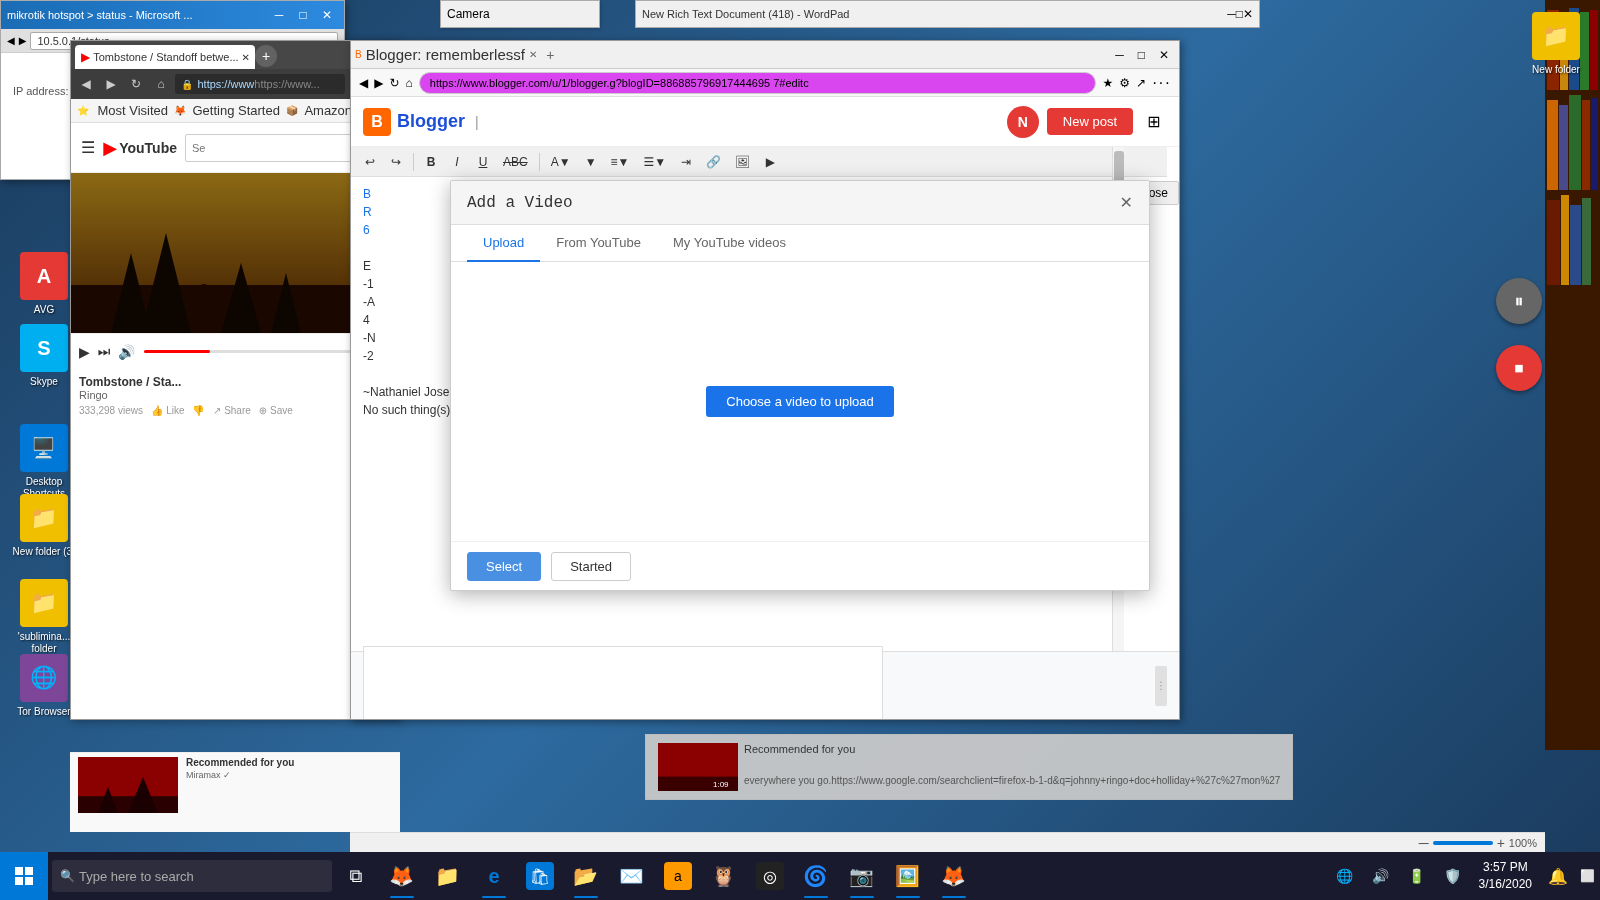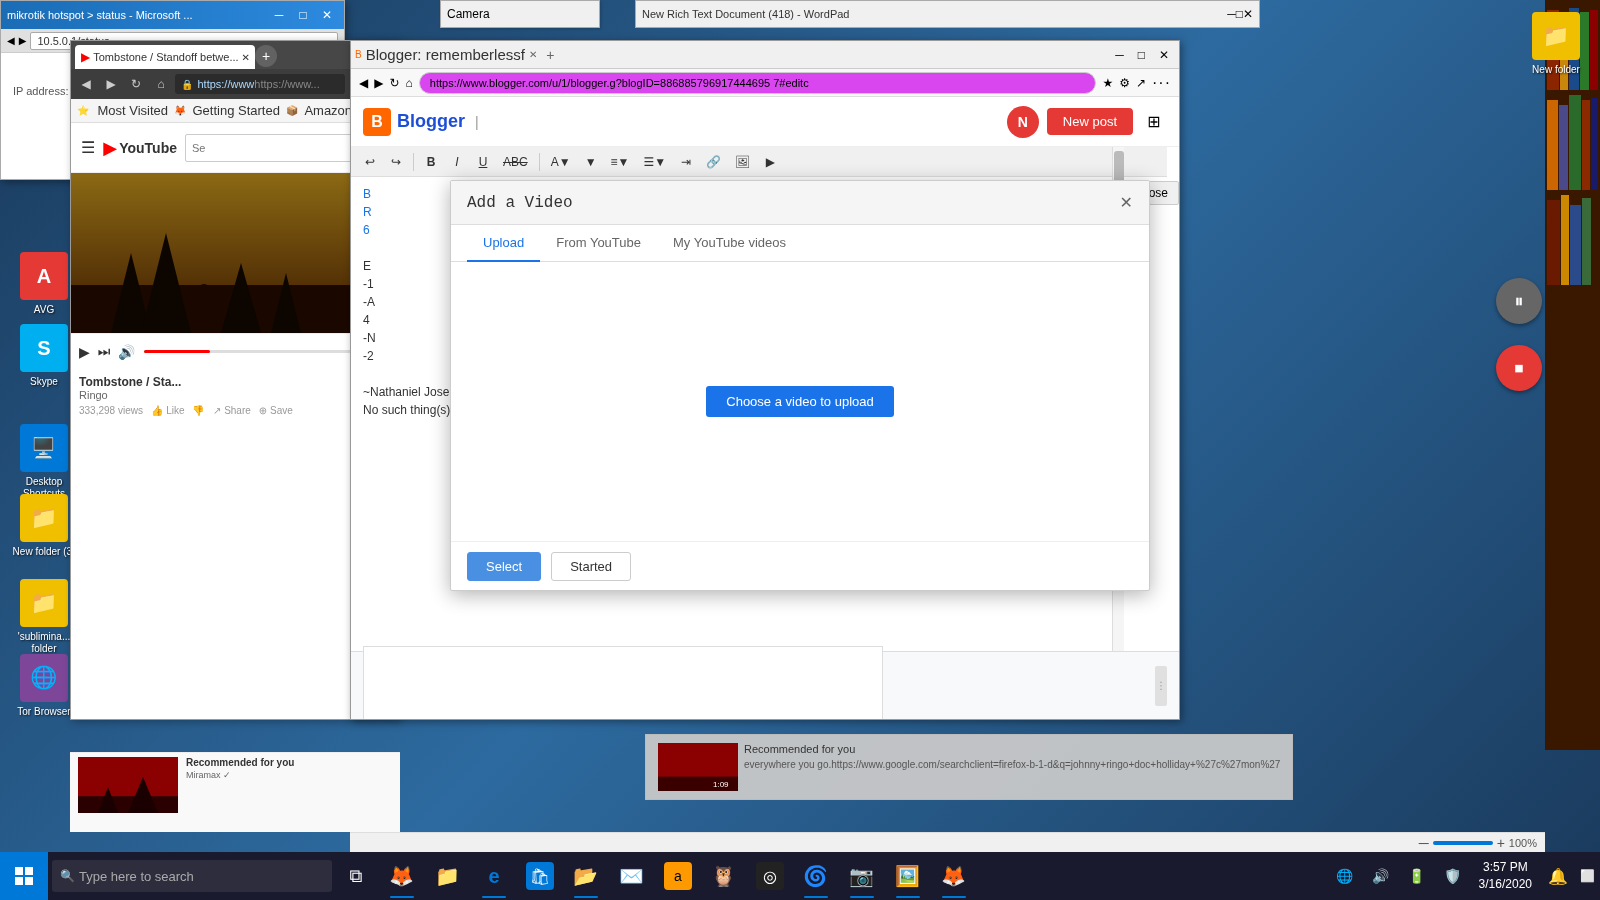--- a/index.html
+++ b/index.html
@@ -610,21 +610,21 @@
     }
     .recommended-label {
       font-size: 11px;
       color: #333;
       font-weight: 500;
     }
     .recommended-url {
       font-size: 10px;
       color: #555;
       word-break: break-all;
-      margin-top: 4px;
+      margin-top: 20px;
     }
 
     
     .compose-tabs {
       height: 24px;
       background: #f8f8f8;
       border-bottom: 1px solid #ddd;
       display: flex;
       align-items: center;
       padding: 0 8px;

